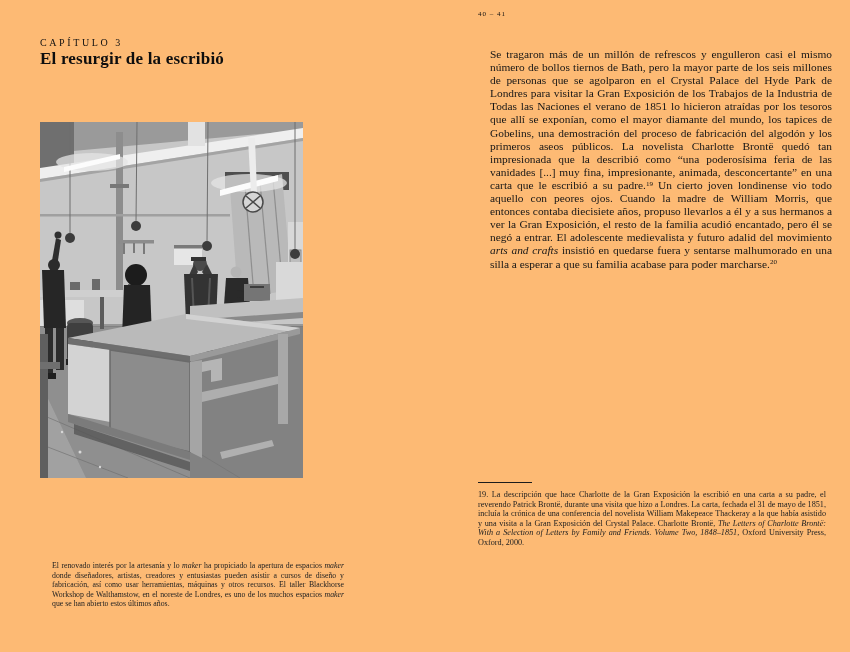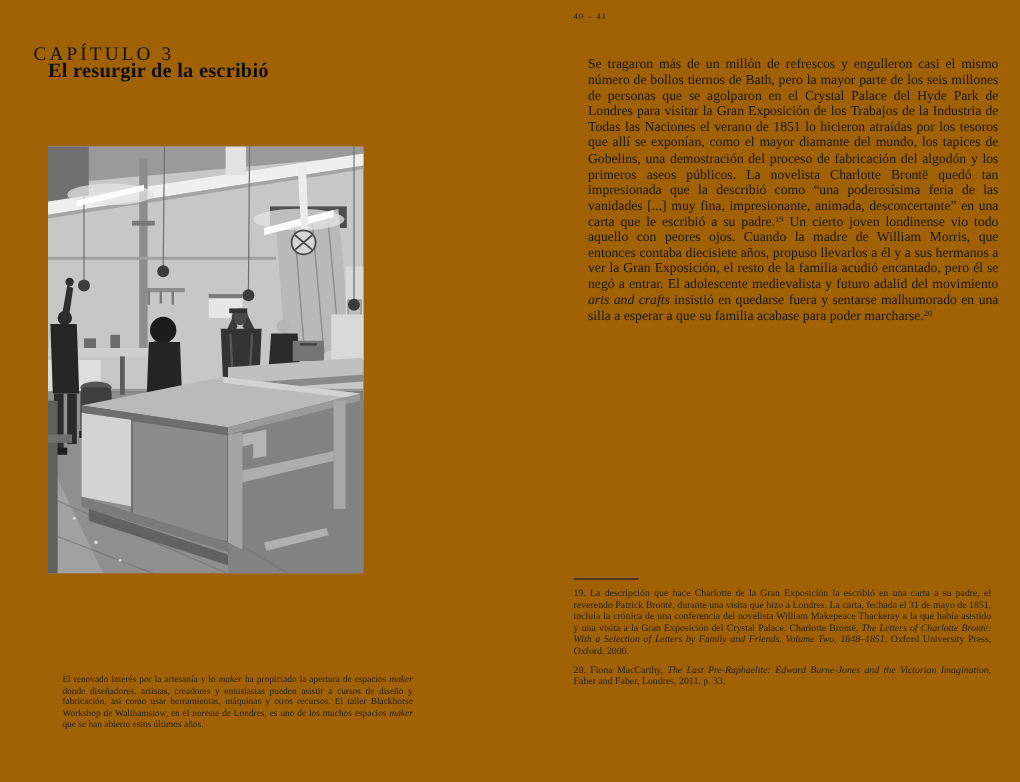--- a/index.html
+++ b/index.html
@@ -1,27 +1,27 @@
 <!DOCTYPE html>
 <html lang="es"><head>
 <meta charset="utf-8">
 <style>
   html,body{margin:0;padding:0;background:#ffffff;}
   .spread{
-    position:relative;width:850px;height:652px;background:#a16207;
+    position:relative;width:850px;height:652px;background:#fdba74;
     font-family:"Liberation Serif","DejaVu Serif",serif;color:#1c1c1c;
     overflow:hidden;
   }
   .folio{
     position:absolute;left:478px;top:10px;
     font-size:7px;letter-spacing:1px;color:#111;
   }
   .kicker{
-    position:absolute;left:28px;top:37px;
-    font-size:16px;letter-spacing:2.6px;color:#111;
+    position:absolute;left:40px;top:37px;
+    font-size:10px;letter-spacing:2.6px;color:#111;
   }
   .title{
     position:absolute;left:40px;top:49px;margin:0;
     font-size:17px;font-weight:bold;letter-spacing:0.2px;color:#0e0e0e;
   }
   .photo{
     position:absolute;left:40px;top:122px;width:263px;height:356px;margin:0;
   }
   .photo svg{display:block;}
   .caption{
@@ -194,17 +194,16 @@
     <p class="body-text"><span>Se tragaron más de un millón de refrescos y engulleron casi el mismo número de bollos tiernos de Bath, pero la mayor parte de los seis millones de personas que se agolparon en el Crystal Palace del Hyde Park de Londres para visitar la Gran Exposición de los Trabajos de la Industria de Todas las Naciones el verano de 1851 lo hicieron atraídas por los tesoros que allí se exponían, como el mayor diamante del mundo, los tapices de Gobelins, una demostración del proceso de fabricación del algodón y los primeros aseos públicos. La novelista Charlotte Brontë quedó tan impresionada que la describió como “una poderosísima feria de las vanidades [...] muy fina, impresionante, animada, desconcertante” en una carta que le escribió a su padre.</span><sup>19</sup><span> Un cierto joven londinense vio todo aquello con peores ojos. Cuando la madre de William Morris, que entonces contaba diecisiete años, propuso llevarlos a él y a sus hermanos a ver la Gran Exposición, el resto de la familia acudió encantado, pero él se negó a entrar. El adolescente medievalista y futuro adalid del movimiento </span><span class="it">arts and crafts</span><span> insistió en quedarse fuera y sentarse malhumorado en una silla a esperar a que su familia acabase para poder marcharse.</span><sup>20</sup></p>
 
     <blockquote class="pull-quote">
       <br>
     </blockquote>
 
     <div class="fn-rule"></div>
 
     <div class="footnotes">
       <p><span>19. La descripción que hace Charlotte de la Gran Exposición la escribió en una carta a su padre, el reverendo Patrick Brontë, durante una visita que hizo a Londres. La carta, fechada el 31 de mayo de 1851, incluía la crónica de una conferencia del novelista William Makepeace Thackeray a la que había asistido y una visita a la Gran Exposición del Crystal Palace. Charlotte Brontë, </span><span class="it">The Letters of Charlotte Brontë: With a Selection of Letters by Family and Friends. Volume Two, 1848–1851</span><span>, Oxford University Press, Oxford, 2000.</span></p>
-      <p><span>20. Fiona MacCarthy, </span><span class="it">The Last Pre-Raphaelite: Edward Burne-Jones and the Victorian Imagination</span><span>, Faber and Faber, Londres, 2011, p. 33.</span></p>
     </div>
   </section>
 
 </div>
 
 </body></html>

